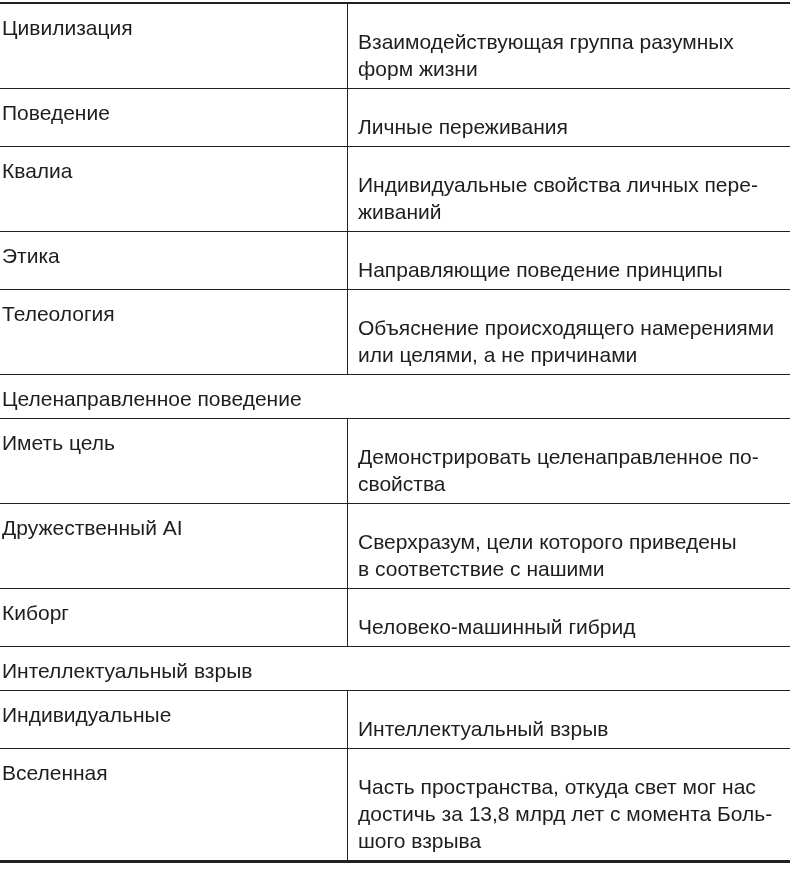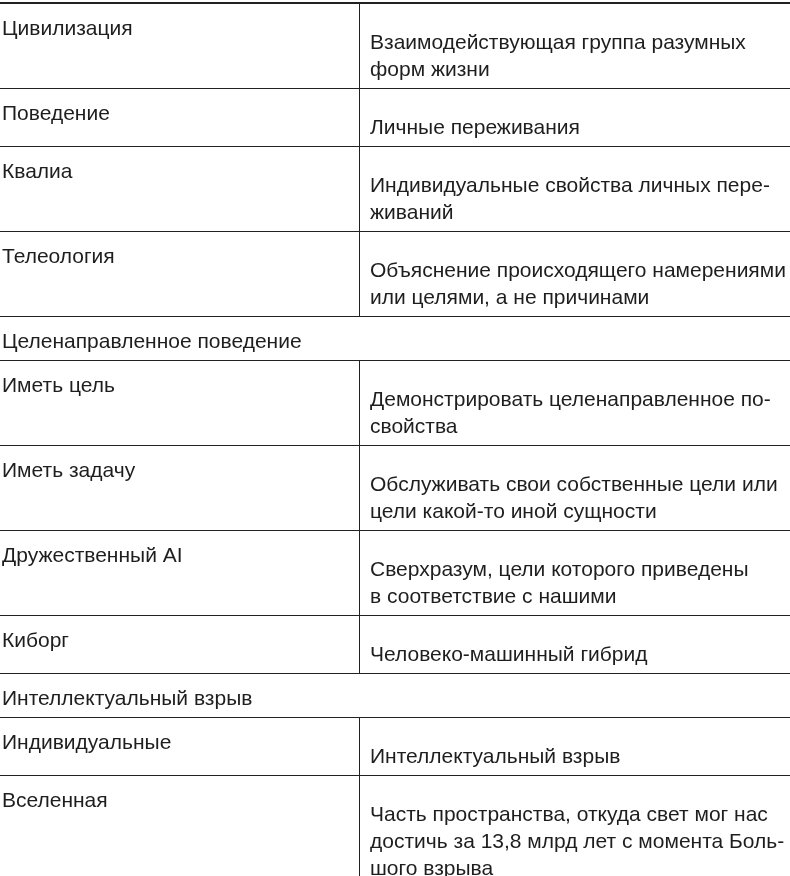--- a/index.html
+++ b/index.html
@@ -25,21 +25,20 @@
     padding-top: 2px;
   }
   .glossary {
     width: 790px;
     border-top: 2px solid var(--line);
     border-bottom: 3px solid var(--line);
   }
   .row {
     display: flex;
     align-items: stretch;
-    gap: 12px;
   }
   .row:not(:last-child) {
     border-bottom: 1.5px solid var(--line);
   }
   .cell {
     box-sizing: border-box;
     font-size: 21px;
     line-height: 27px;
   }
   .term {
@@ -70,42 +69,41 @@
       <div class="cell term">Поведение</div>
       <div class="cell def">Личные переживания</div>
     </div>
 
     <div class="row">
       <div class="cell term">Квалиа</div>
       <div class="cell def">Индивидуальные свойства личных пере-
 живаний</div>
     </div>
 
+    <div class="row">
+      <div class="cell term">Этика</div>
+      <div class="cell def">Направляющие поведение принципы</div>
+    </div>
 
     <div class="row">
       <div class="cell term">Телеология</div>
       <div class="cell def">Объяснение происходящего намерениями
 или целями, а не причинами</div>
     </div>
 
     <div class="row">
       <div class="cell term">Целенаправленное поведение</div>
     </div>
 
     <div class="row">
       <div class="cell term">Иметь цель</div>
       <div class="cell def">Демонстрировать целенаправленное по-
 свойства</div>
     </div>
 
-    <div class="row">
-      <div class="cell term">Иметь задачу</div>
-      <div class="cell def">Обслуживать свои собственные цели или
-цели какой-то иной сущности</div>
-    </div>
 
     <div class="row">
       <div class="cell term">Дружественный AI</div>
       <div class="cell def">Сверхразум, цели которого приведены
 в соответствие с нашими</div>
     </div>
 
     <div class="row">
       <div class="cell term">Киборг</div>
       <div class="cell def">Человеко-машинный гибрид</div>

